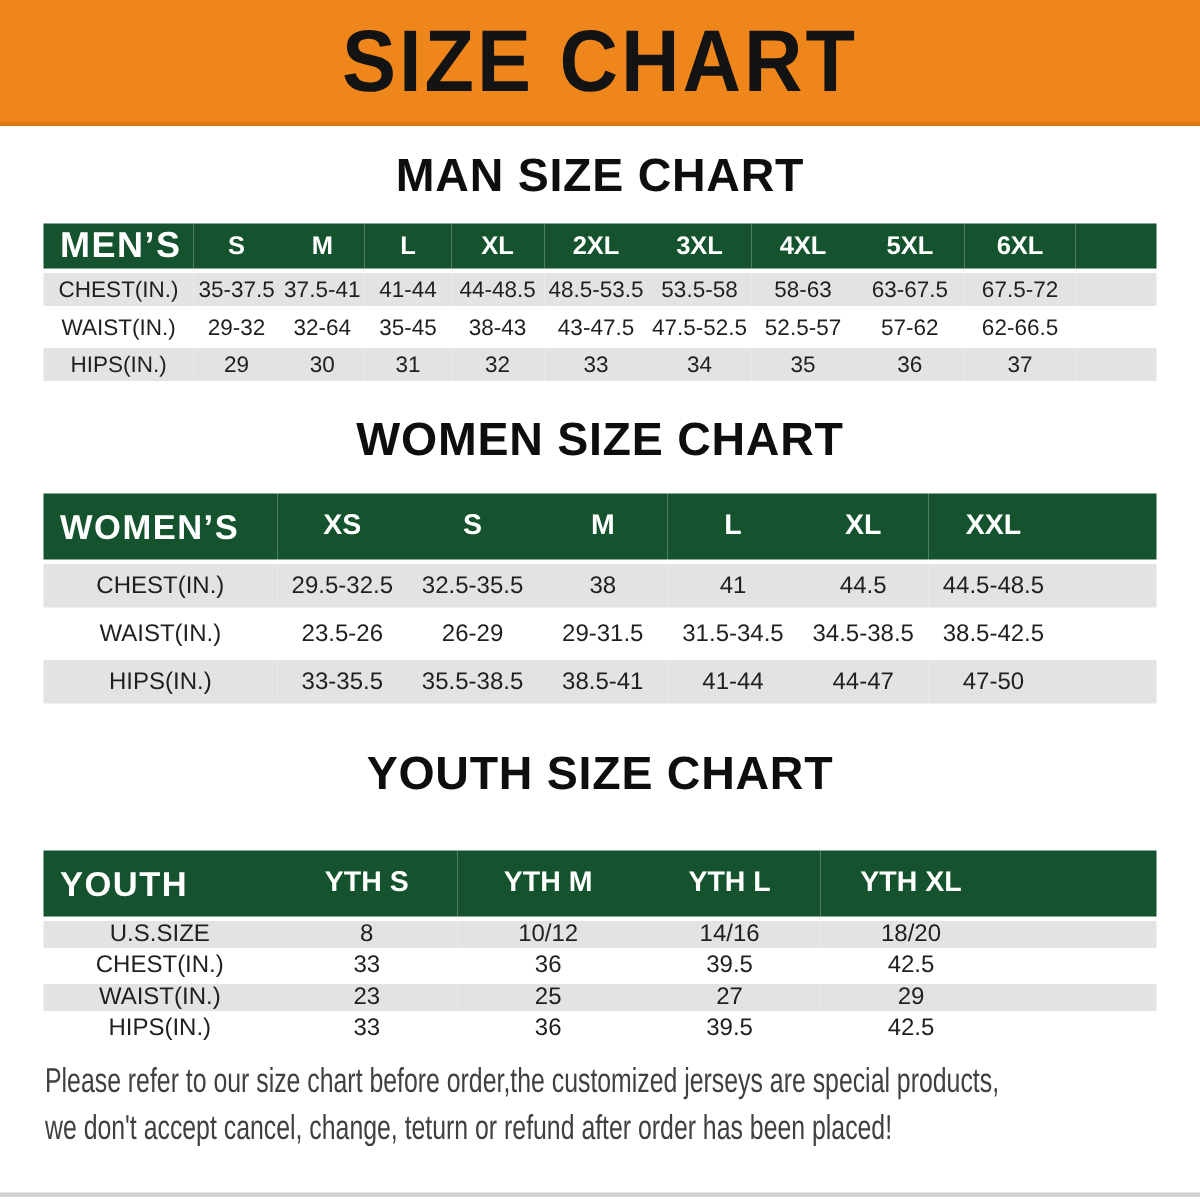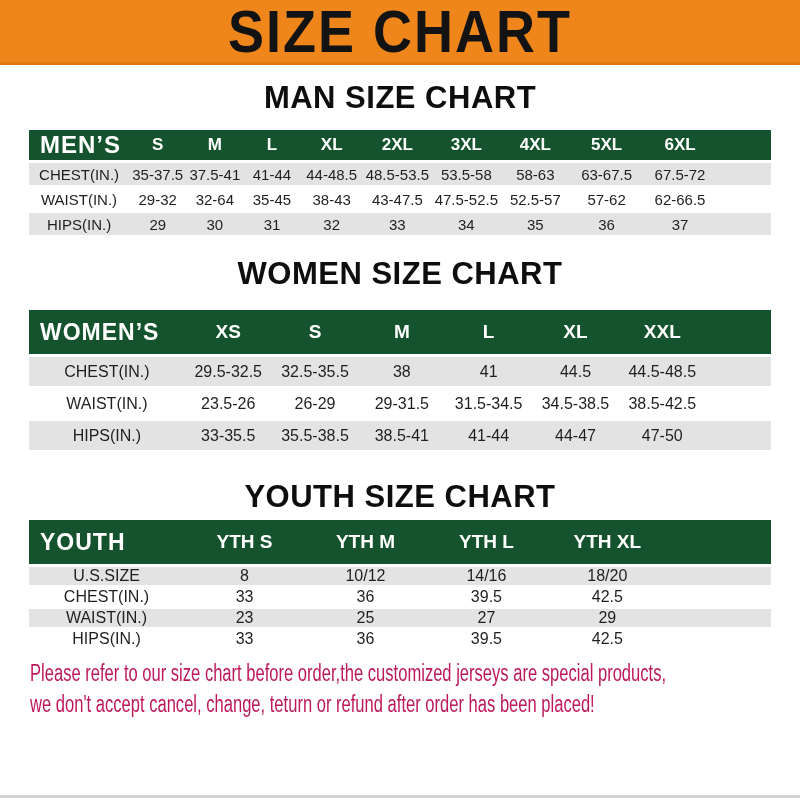--- a/index.html
+++ b/index.html
@@ -1,30 +1,30 @@
 <!DOCTYPE html>
 <html><head>
 <meta charset="utf-8">
 <style>
   * { margin:0; padding:0; box-sizing:border-box; }
   html,body { width:800px; height:800px; background:#ffffff; overflow:hidden;
               font-family:"Liberation Sans", sans-serif; position:relative; }
 
   
-  .banner { height:65px; background:#ee861c; border-bottom:3px solid #e0790f;
+  .banner { height:84px; background:#ee861c; border-bottom:3px solid #e0790f;
             display:flex; align-items:center; justify-content:center; }
   .banner-text { font-size:54px; font-weight:800; letter-spacing:2px; color:#131313;
                  transform:scaleY(1.08); line-height:1; }
 
   
   .sec-title { text-align:center; font-size:31px; font-weight:800; color:#0e0e0e;
                letter-spacing:0.5px; line-height:1.1; }
   #men-title   { margin:16px 0 12px; }
   #women-title { margin:19px 0 16px; }
-  #youth-title { margin:27px 0 3px; }
+  #youth-title { margin:27px 0 31px; }
 
   
   table.size-table { width:742px; margin-left:29px; table-layout:fixed;
                      border-collapse:separate; border-spacing:0 3px; }
   thead th { background:#14532d; color:#ffffff; font-weight:600; text-align:center;
              vertical-align:middle; overflow:hidden; }
   .t-men   thead th { height:30px; font-size:17px; }
   .t-women thead th, .t-youth thead th { height:44px; font-size:19px; }
   th.band-label { text-align:left; padding-left:11px; font-weight:800;
                   letter-spacing:1px; }
@@ -32,21 +32,21 @@
   .t-women th.band-label, .t-youth th.band-label { font-size:23px; }
 
   tbody td { text-align:center; vertical-align:middle; color:#1f1f1f; overflow:hidden; }
   .t-men   tbody td { height:22px; font-size:15px; }
   .t-women tbody td { height:29px; font-size:16px; }
   .t-youth tbody td { height:18px; font-size:16px; }
   tbody tr:nth-child(odd)  td { background:#e3e3e3; }
   tbody tr:nth-child(even) td { background:#ffffff; }
 
   
-  .footer { margin:7px 0 0 30px; color:#be185d; }
+  .footer { margin:7px 0 0 30px; color:#404040; }
   .footer .line { font-size:23px; line-height:31px; white-space:nowrap;
                   transform:scaleX(0.72); transform-origin:0 50%; }
 
   .bottom-line { position:absolute; left:0; right:0; bottom:2px; height:3px;
                  background:#d2d2d2; }
 </style>
 </head>
 <body>
 
 <div class="banner">

